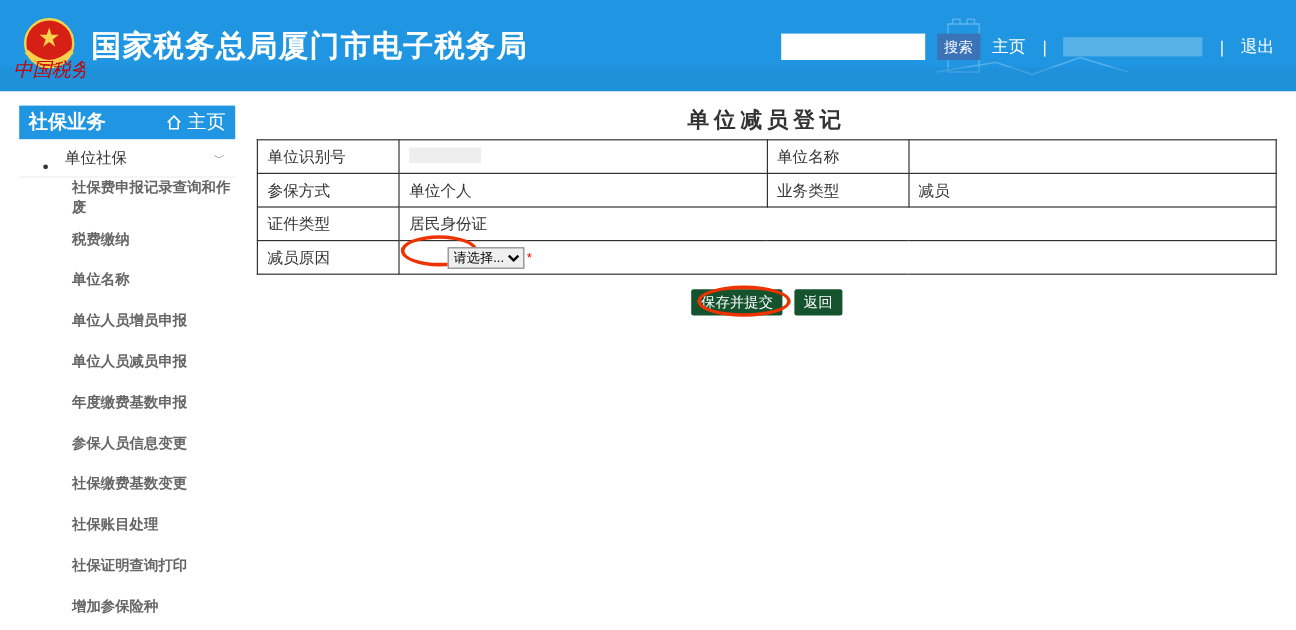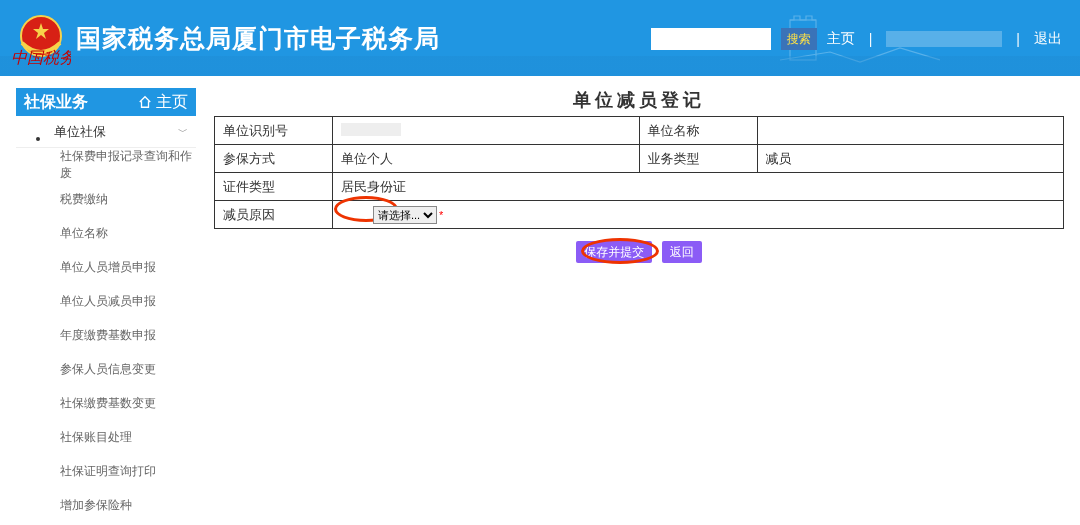--- a/index.html
+++ b/index.html
@@ -46,21 +46,21 @@
     position: absolute; right: 18px; top: 28px;
     display: flex; align-items: center; gap: 10px;
     font-size: 14px;
   }
   .search-input {
     width: 120px; height: 22px; border: none; padding: 0 6px;
     font-size: 12px;
   }
   .search-btn {
     width: 36px; height: 22px;
-    background: #3a73b8; color: #fde047; border: none;
+    background: #3a73b8; color: #ffffff; border: none;
     font-size: 12px; cursor: pointer;
   }
   .pipe { color: rgba(255,255,255,.95); padding:0 4px;}
   .user-blank {
     display:inline-block; width:116px; height:16px;
     background: rgba(255,255,255,.25);
   }
   .link-w { color:#fff; text-decoration:none; cursor:pointer;}
   
   .body-wrap { display:flex; align-items:flex-start; padding:12px 16px; }
@@ -73,21 +73,21 @@
   }
   .side-top .home { display:flex; align-items:center; gap:4px; font-weight:normal;}
   .home-icon { width:14px;height:14px; }
   .first-item {
     height:32px; display:flex; align-items:center; justify-content:space-between;
     padding:0 8px 0 20px; border-bottom:1px solid #eee; font-size:13px;
   }
   .dot { width:4px; height:4px; border-radius:50%; background:#333; margin-right:14px;}
   .first-left { display:flex; align-items:flex-end;}
   .chev-down { font-size:10px; color:#888; }
-  .menu-list { list-style:none; }
+  .menu-list { list-style:none;font-weight:bold; }
   .menu-item {
     height:34px; display:flex; align-items:center; padding-left:44px;
     font-size:12px; color:#666; cursor:pointer;
   }
   
   .main { flex:1; padding-left:18px; }
   .page-title {
     text-align:center; font-size:18px; font-family:"SimSun","宋体",serif;
     font-weight:bold; letter-spacing:4px; margin-bottom:4px;
   }
@@ -114,21 +114,21 @@
   .red-star { color:red; font-size:11px; margin-left:2px;}
   .red-ring {
     position:absolute; width:64px; height:26px;
     border:3px solid #e30; border-radius:50%;
     left:1px; top:-5px; z-index:1;
   }
   .actions {
     position:relative; text-align:center; margin-top:12px;
   }
   .btn {
-    display:inline-block; background:#8b5cf6; color:#fff;
+    display:inline-block; background:#14532d; color:#fff;
     border:none; height:22px; padding:0 8px; font-size:12px; cursor:pointer;
     border-radius:2px;
   }
   .btn + .btn { margin-left:6px;}
   .red-ring2 {
     position:absolute; width:78px; height:26px;
     border:3px solid #e30; border-radius:50%;
     left:50%; margin-left:-58px; top:-3px;
   }
 </style>

